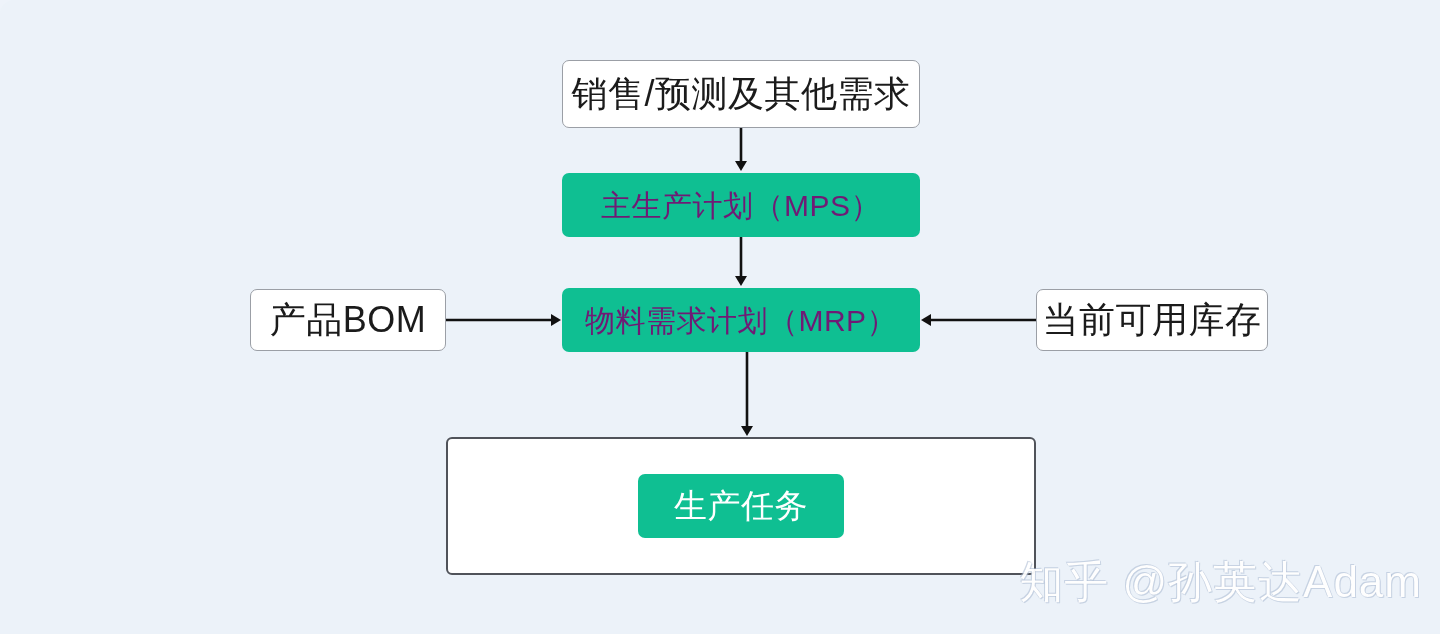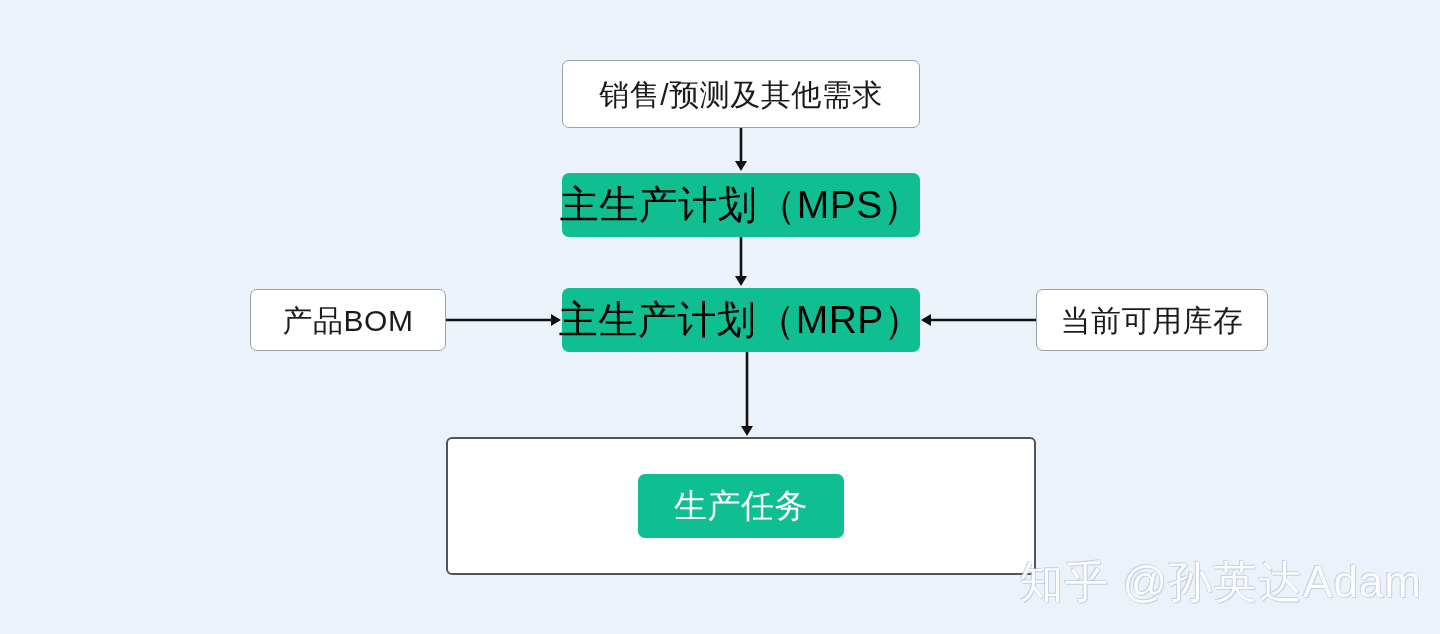--- a/index.html
+++ b/index.html
@@ -32,28 +32,28 @@
     justify-content: center;
     text-align: center;
     line-height: 1.1;
     white-space: nowrap;
   }
   .node-white {
     background: #ffffff;
     border: 1.6px solid #9b9fa6;
     border-radius: 7px;
     color: #1b1b1b;
-    font-size: 30px;
+    font-size: 36px;
     letter-spacing: 0.5px;
   }
   .node-green {
     background: #0fbf92;
     border-radius: 7px;
-    color: #000000;
-    font-size: 39px;
+    color: #701a75;
+    font-size: 30px;
     letter-spacing: 0.5px;
   }
   .node-green-small {
     background: #0fbf92;
     border-radius: 7px;
     color: #ffffff;
     font-size: 33px;
     letter-spacing: 0.5px;
   }
 
@@ -158,21 +158,21 @@
 
   <div id="node-demand" class="node node-white">
     <span>销售/预测及其他需求</span>
   </div>
 
   <div id="node-mps" class="node node-green">
     <span>主生产计划（MPS）</span>
   </div>
 
   <div id="node-mrp" class="node node-green">
-    <span>主生产计划（MRP）</span>
+    <span>物料需求计划（MRP）</span>
   </div>
 
   <div id="node-bom" class="node node-white">
     <span>产品BOM</span>
   </div>
 
   <div id="node-inventory" class="node node-white">
     <span>当前可用库存</span>
   </div>
 

